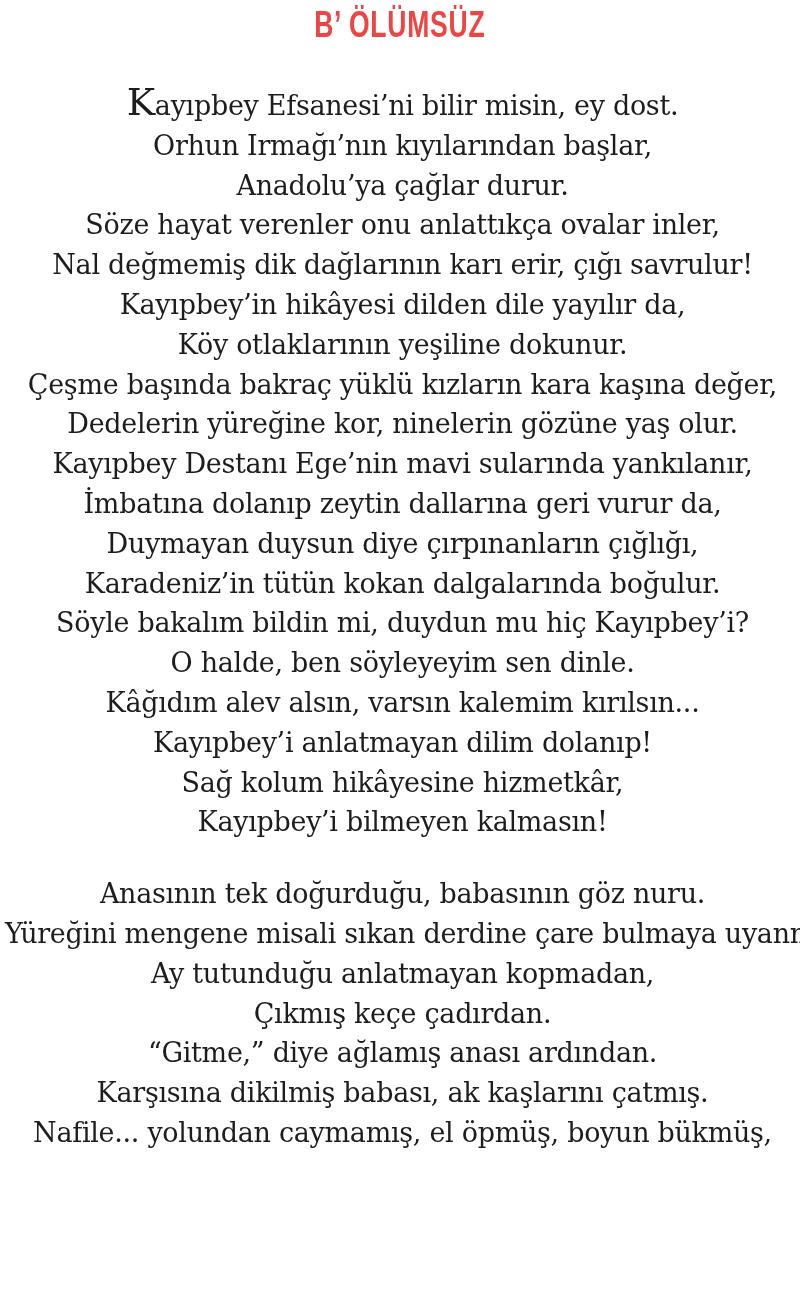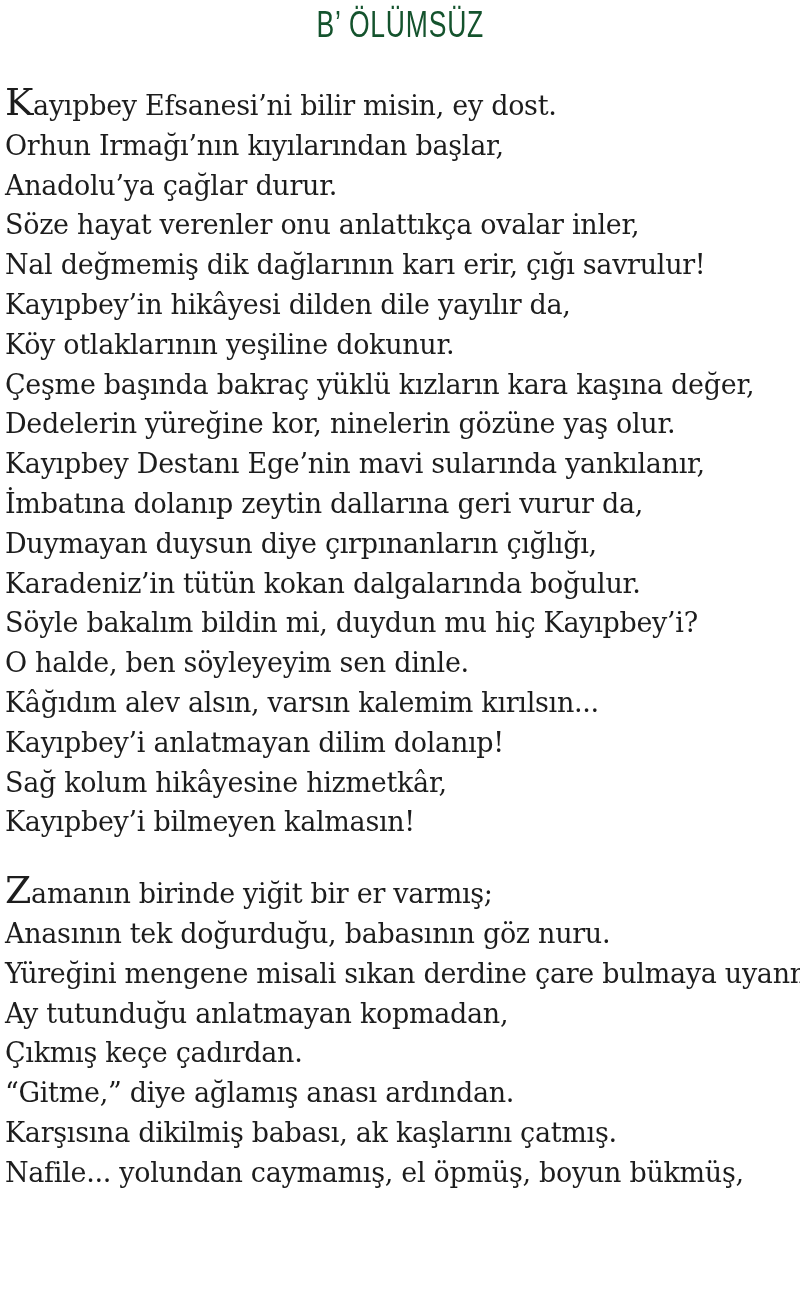--- a/index.html
+++ b/index.html
@@ -17,34 +17,35 @@
     overflow: hidden;
     box-sizing: border-box;
   }
   .title {
     margin: 0;
     padding-top: 7px;
     height: 36px;
     line-height: 34px;
     text-align: center;
     font-family: "Liberation Sans", sans-serif;
-    font-weight: 400;
+    font-weight: 700;
     font-size: 34px;
-    color: #14532d;
+    color: #ef4444;
   }
   .title-inner {
     display: inline-block;
     transform: scale(0.78, 1.08);
     transform-origin: 50% 60%;
     letter-spacing: 1px;
     white-space: nowrap;
   }
   .stanza {
     margin: 0;
     padding-left: 5px;
+    text-align: center;
   }
   .stanza-1 { margin-top: 43px; }
   .stanza-2 { margin-top: 32px; }
   .line {
     font-size: 27px;
     line-height: 39.8px;
     letter-spacing: -0.3px;
     white-space: nowrap;
   }
   .initial {
@@ -75,21 +76,20 @@
     <div class="line">Karadeniz’in tütün kokan dalgalarında boğulur.</div>
     <div class="line">Söyle bakalım bildin mi, duydun mu hiç Kayıpbey’i?</div>
     <div class="line">O halde, ben söyleyeyim sen dinle.</div>
     <div class="line">Kâğıdım alev alsın, varsın kalemim kırılsın...</div>
     <div class="line">Kayıpbey’i anlatmayan dilim dolanıp!</div>
     <div class="line">Sağ kolum hikâyesine hizmetkâr,</div>
     <div class="line">Kayıpbey’i bilmeyen kalmasın!</div>
   </div>
 
   <div class="stanza stanza-2">
-    <div class="line"><span class="initial">Z</span><span>amanın birinde yiğit bir er varmış;</span></div>
     <div class="line">Anasının tek doğurduğu, babasının göz nuru.</div>
     <div class="line">Yüreğini mengene misali sıkan derdine çare bulmaya uyanmış!</div>
     <div class="line">Ay tutunduğu anlatmayan kopmadan,</div>
     <div class="line">Çıkmış keçe çadırdan.</div>
     <div class="line">“Gitme,” diye ağlamış anası ardından.</div>
     <div class="line">Karşısına dikilmiş babası, ak kaşlarını çatmış.</div>
     <div class="line">Nafile... yolundan caymamış, el öpmüş, boyun bükmüş,</div>
   </div>
 
 </div>

